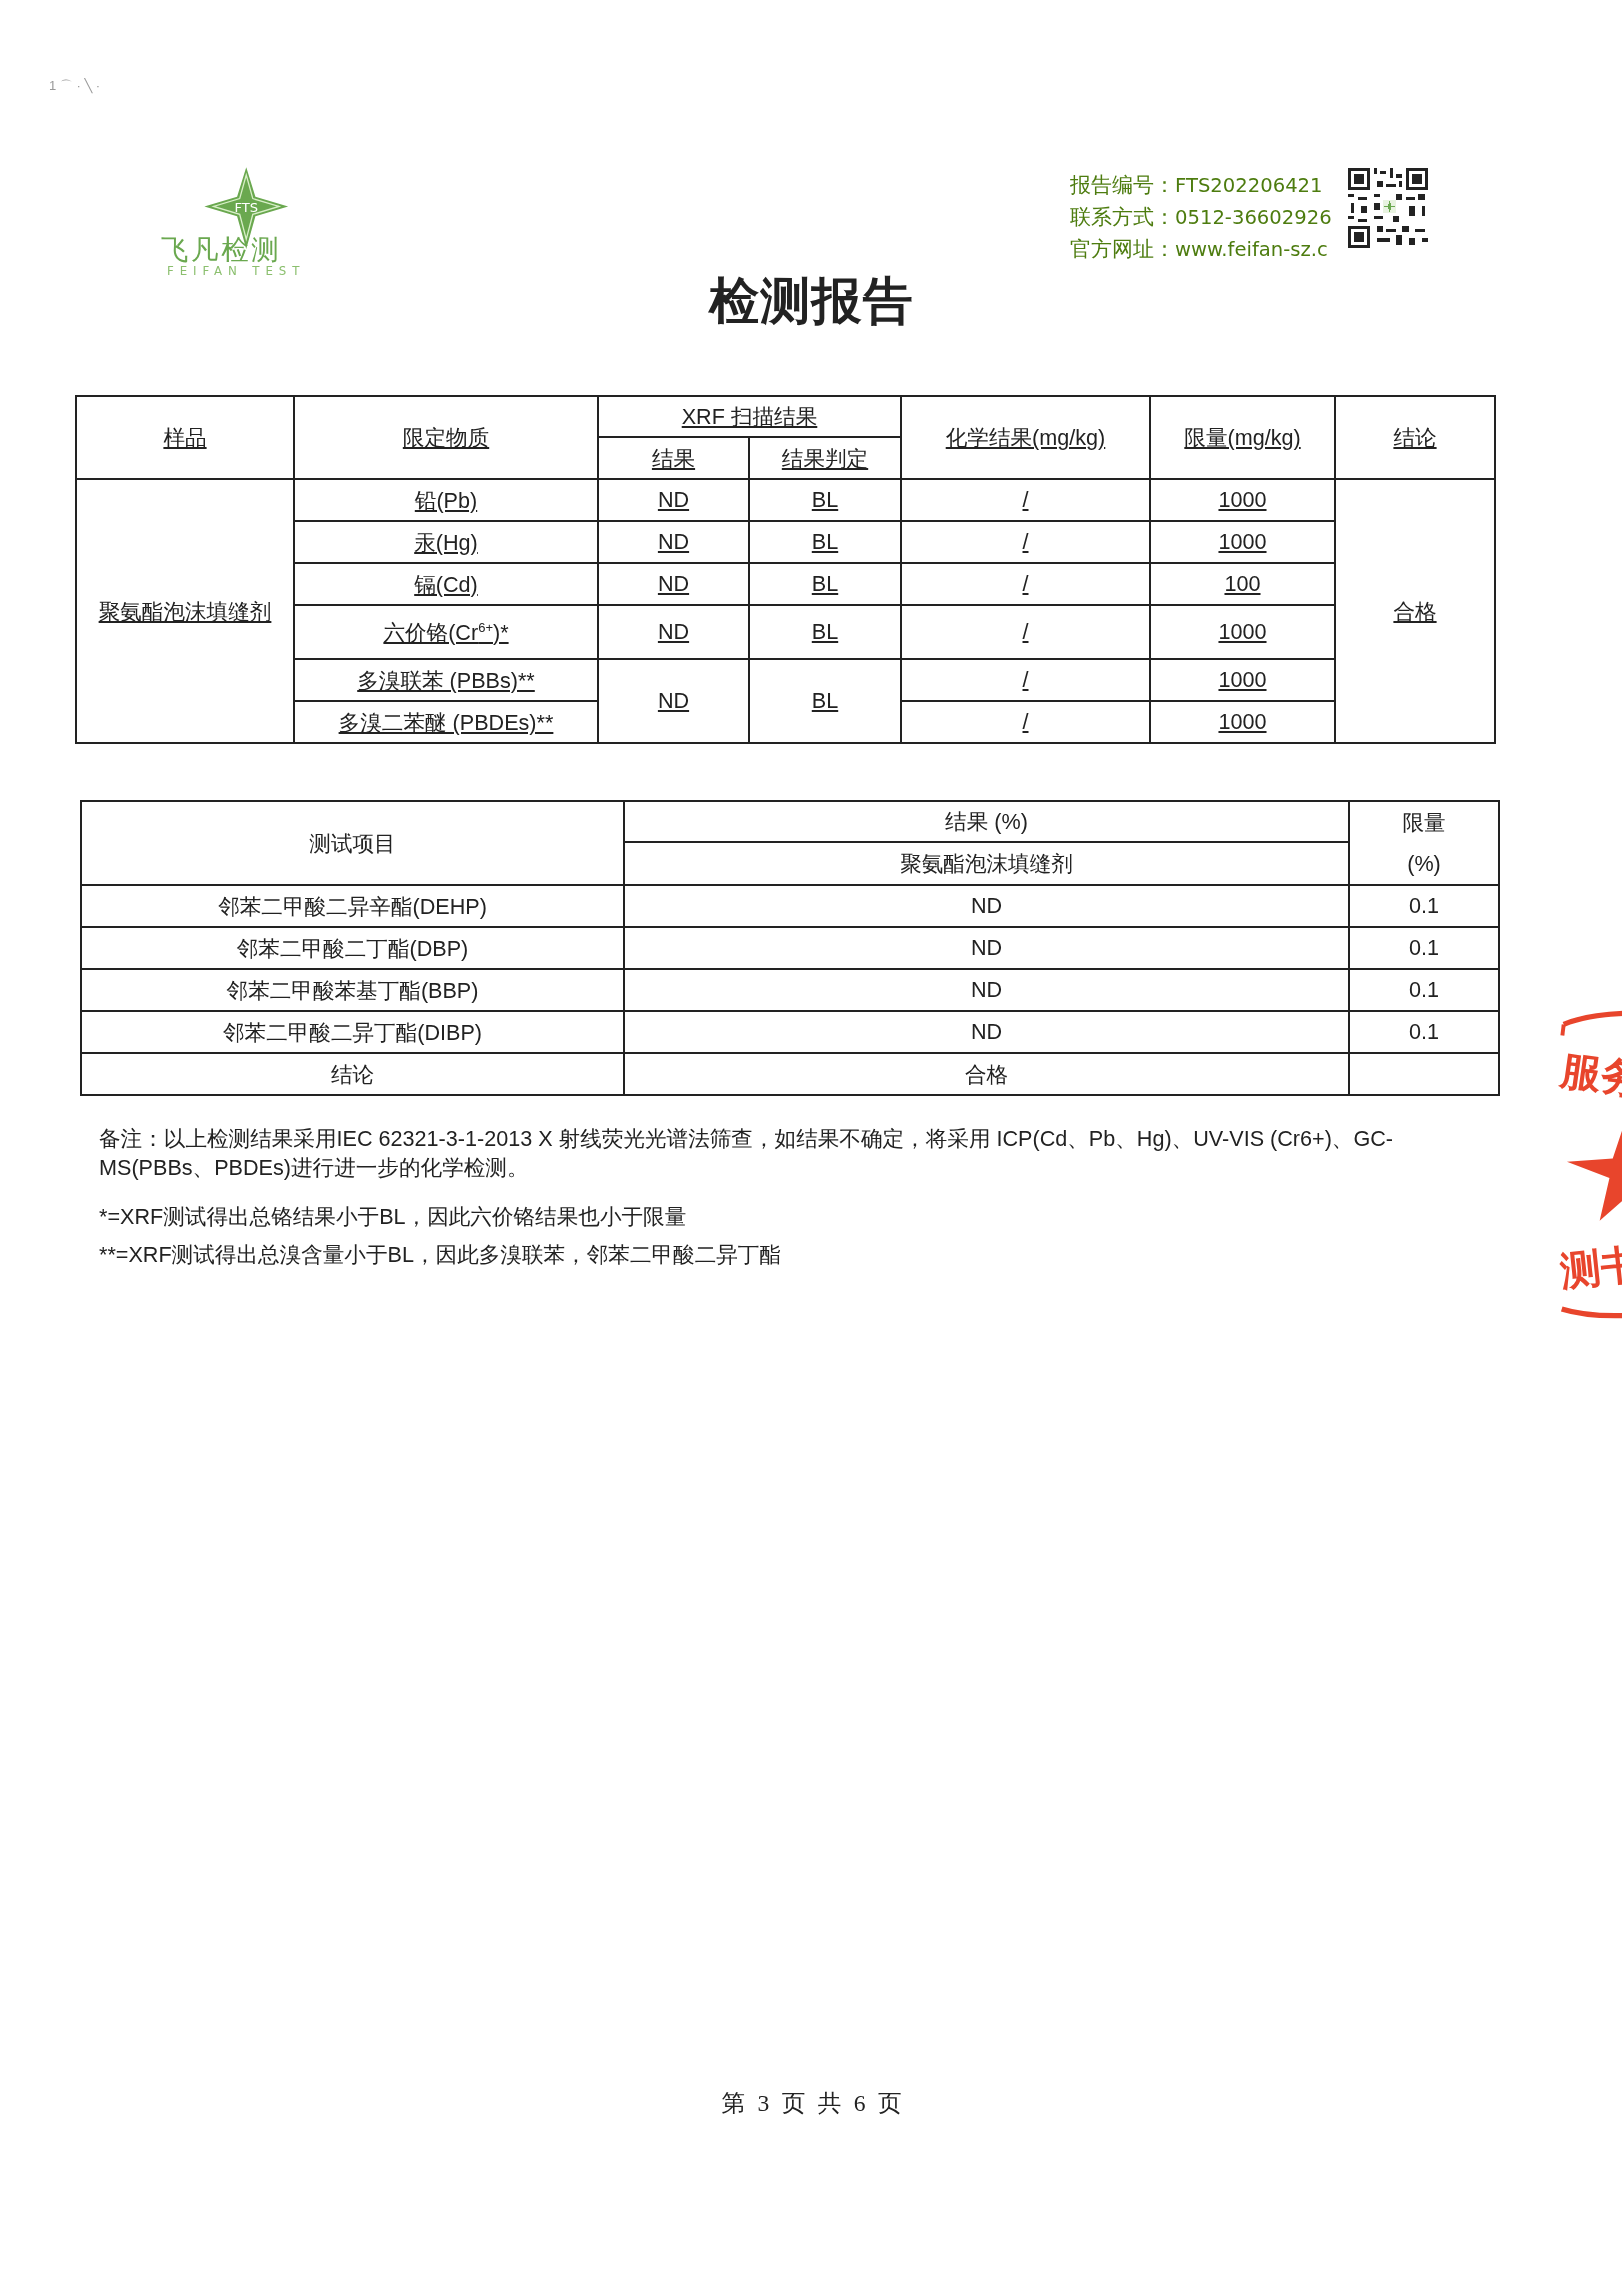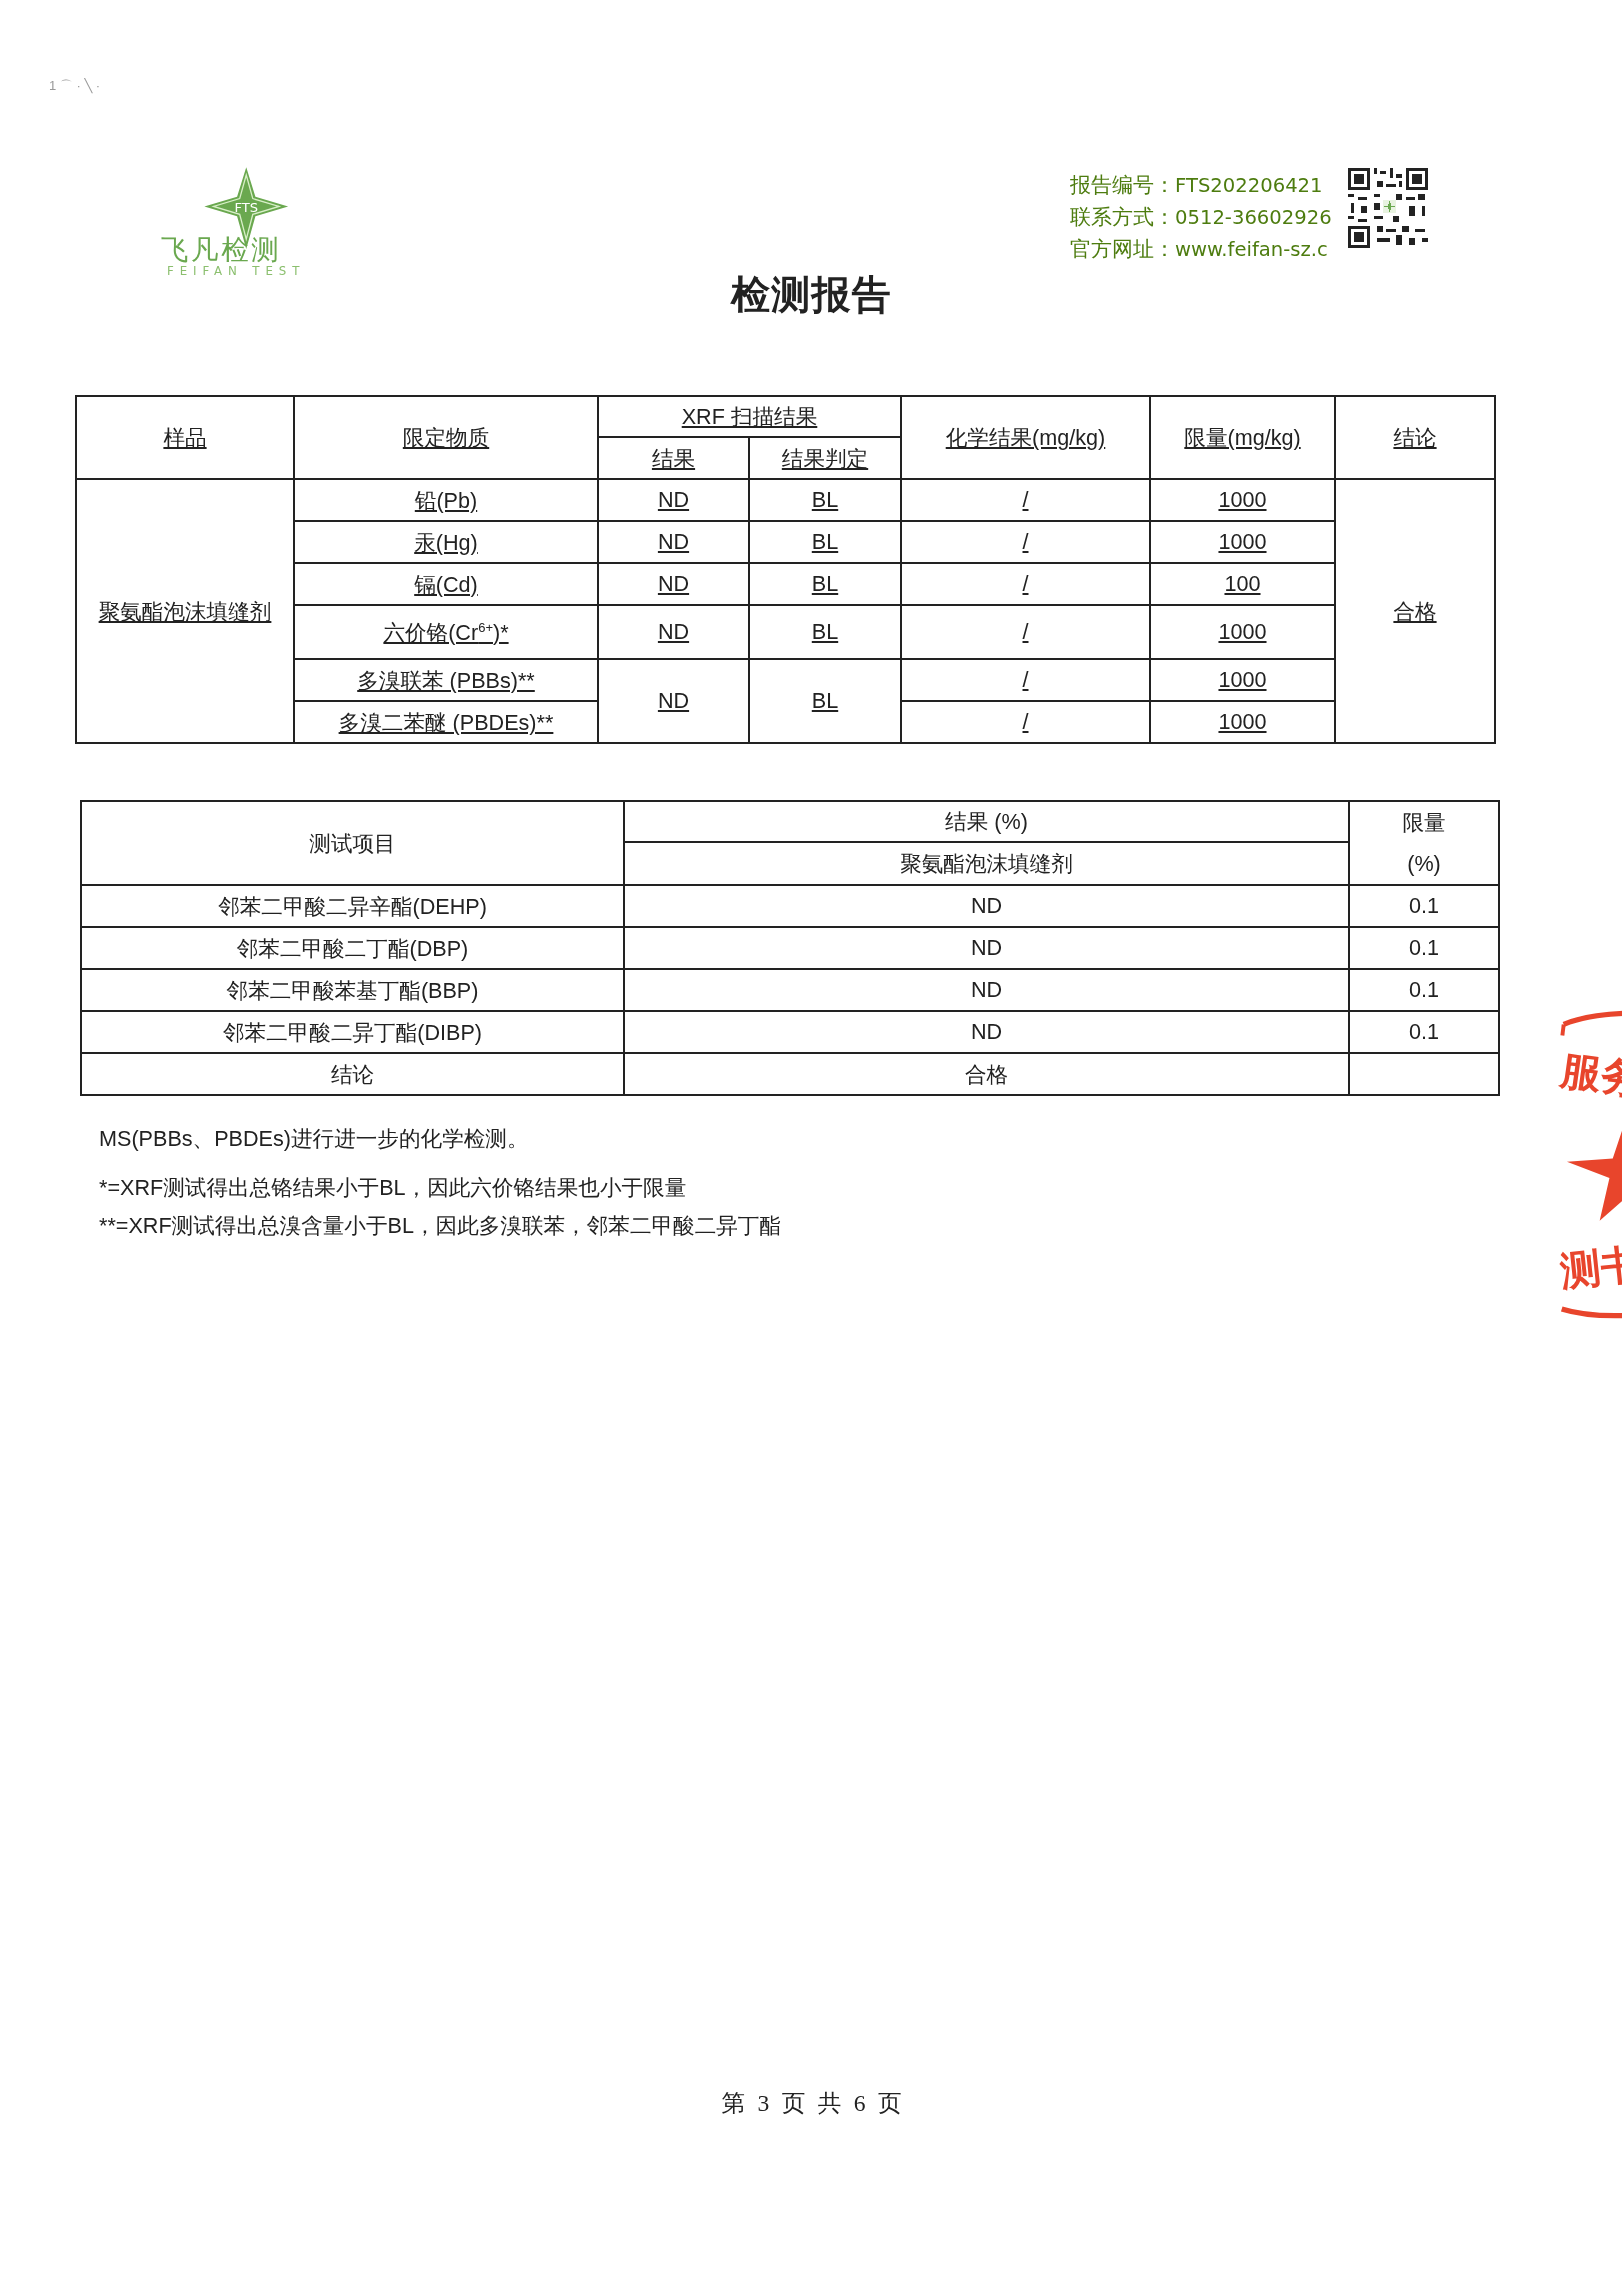--- a/index.html
+++ b/index.html
@@ -13,21 +13,21 @@
   .logo-text { left:161px; top:232px; width:151px; font-size:27.5px; color:#6aa84f; letter-spacing:2.6px; font-family:"DejaVu Sans",sans-serif; }
   .logo-sub { left:167px; top:264px; width:151px; font-size:11.8px; color:#8bbf6e; letter-spacing:5.9px; font-family:"DejaVu Sans",sans-serif; }
 
   
   .info { left:1070px; top:169px; font-size:21px; line-height:31px; color:#4d7c0f; }
   .info-row { white-space:nowrap; }
   .info-row .lbl { font-family:"Liberation Serif","DejaVu Serif",serif; }
   .info-row .val { font-family:"DejaVu Sans",sans-serif; font-size:19.6px; }
   .qr { left:1348px; top:168px; width:80px; height:80px; }
 
-  .title { left:0; width:1623px; top:268px; text-align:center; font-size:39px; font-weight:bold; letter-spacing:1.3px; color:#222; font-family:"DejaVu Serif",serif; }
+  .title { left:0; width:1623px; top:268px; text-align:center; font-size:50px; font-weight:bold; letter-spacing:1.3px; color:#222; font-family:"DejaVu Serif",serif; }
 
   
   table.grid { position:absolute; border-collapse:collapse; table-layout:fixed; }
   table.grid td { border:2px solid #222; text-align:center; vertical-align:middle; font-size:21.6px; padding:0; color:#222; }
   table.grid td.cjk { font-family:"Liberation Serif","DejaVu Serif",serif; }
   .t1 { left:75px; top:395px; width:1418px;text-decoration:underline; }
   .t2 { left:80px; top:800px; width:1418px; }
   sup { font-size:13px; }
 
   
@@ -225,20 +225,21 @@
   </tr>
   <tr style="height:42px">
     <td class="cjk">结论</td>
     <td class="cjk">合格</td>
     <td></td>
   </tr>
 </tbody>
   </table>
 
 <div class="abs notes">
+  <p>备注：以上检测结果采用IEC 62321-3-1-2013 X 射线荧光光谱法筛查，如结果不确定，将采用 ICP(Cd、Pb、Hg)、UV-VIS (Cr6+)、GC-</p>
   <p>MS(PBBs、PBDEs)进行进一步的化学检测。</p>
   <p class="gap2">*=XRF测试得出总铬结果小于BL，因此六价铬结果也小于限量</p>
   <p class="gap3">**=XRF测试得出总溴含量小于BL，因此多溴联苯，邻苯二甲酸二异丁酯</p>
 </div>
 
 <svg class="abs stamp" viewBox="0 0 160 500">
   <path d="M 65 45 Q 100 30 160 28" stroke="#e8452c" stroke-width="8" fill="none"></path>
   <path d="M 65 45 L 63 62" stroke="#e8452c" stroke-width="6" fill="none"></path>
   <text x="62" y="140" font-size="62" fill="#e8452c" font-family="DejaVu Sans, sans-serif" font-weight="bold" transform="rotate(8 100 110)">服务</text>
   <polygon points="160,190 160,310 120,345 135,280 70,255 140,250" fill="#e8452c"></polygon>

